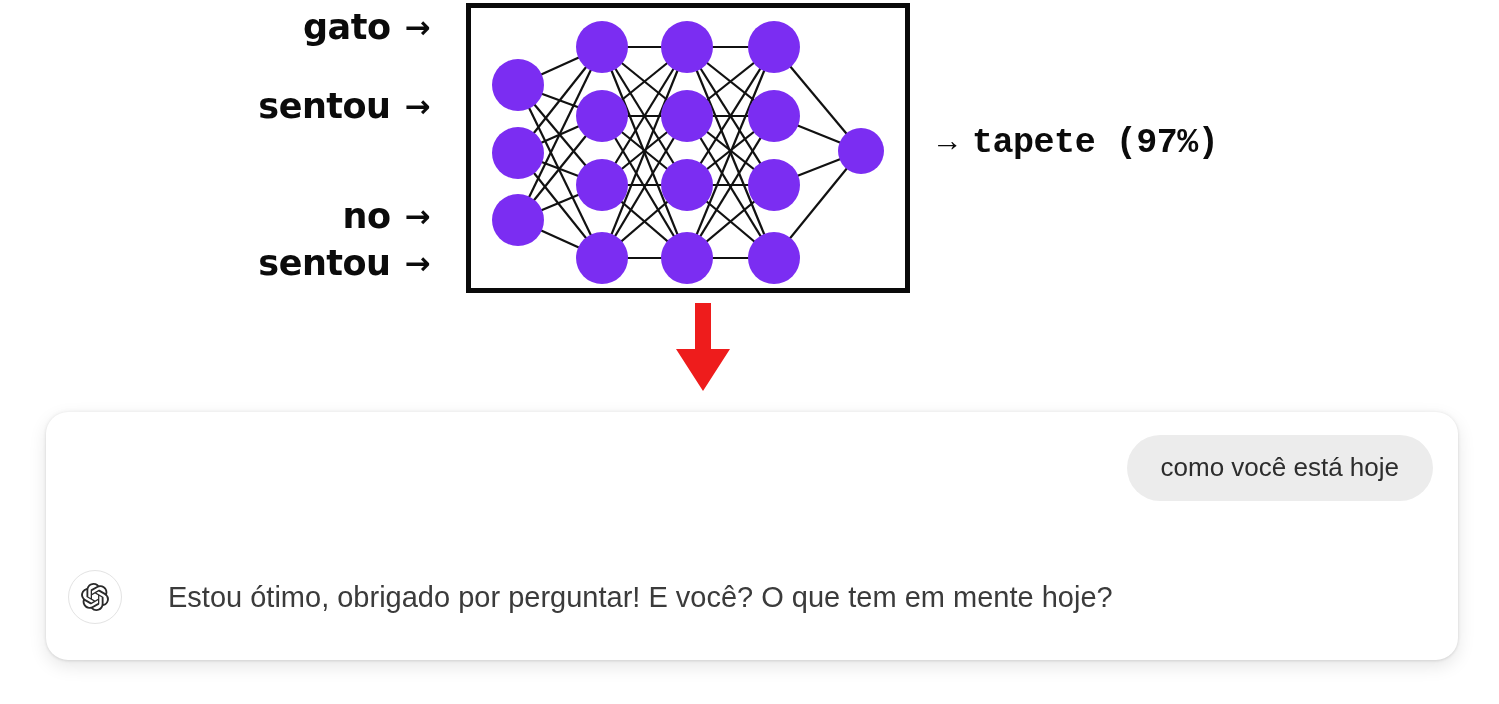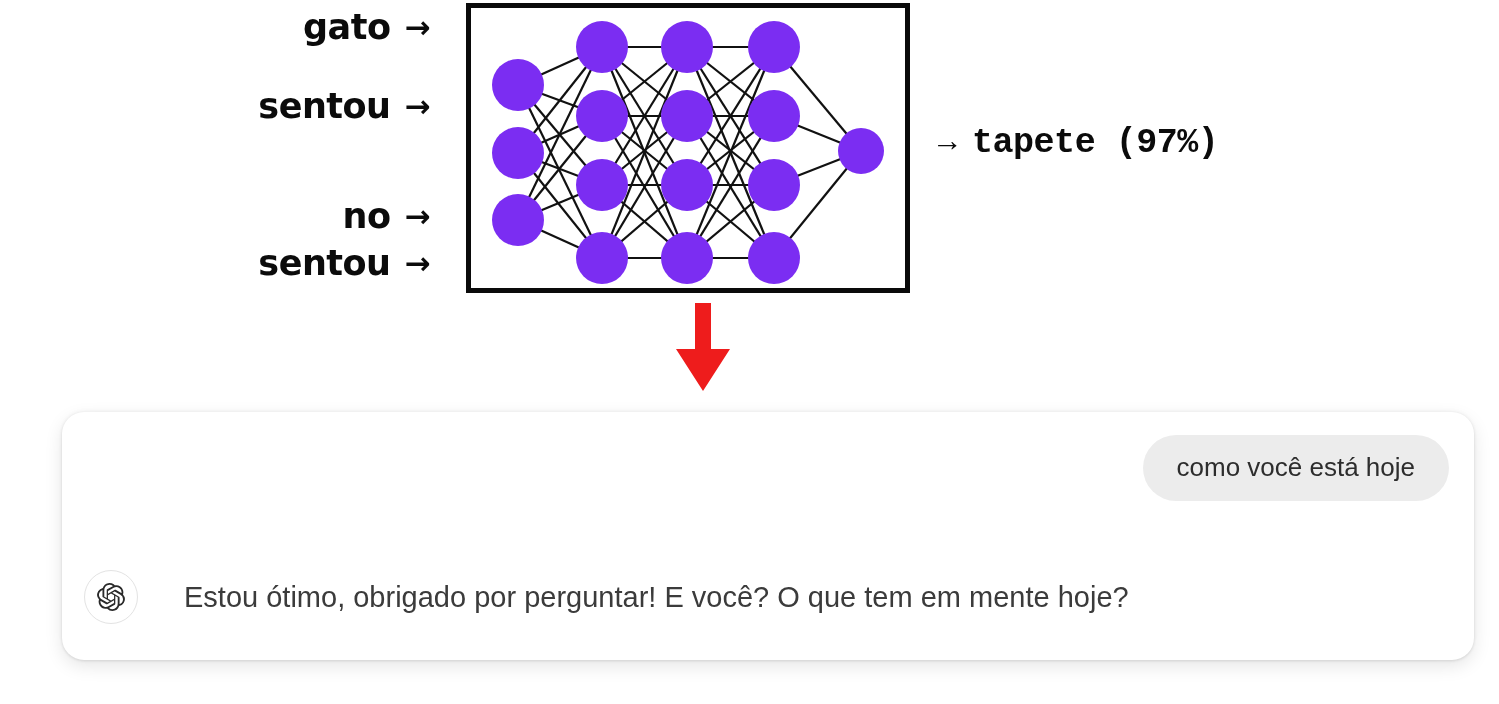--- a/index.html
+++ b/index.html
@@ -109,21 +109,20 @@
     position: absolute;
     left: 46px;
     top: 412px;
     width: 1412px;
     height: 248px;
     background: #ffffff;
     border-radius: 22px;
     box-shadow: 0 1px 3px rgba(0,0,0,0.10),
                 0 6px 18px rgba(0,0,0,0.10),
                 0 -1px 4px rgba(0,0,0,0.04);
-    margin-left: 16px;
   }
 
   #user-row {
     position: absolute;
     right: 25px;
     top: 23px;
     display: flex;
     justify-content: flex-end;
   }
   #user-bubble {

